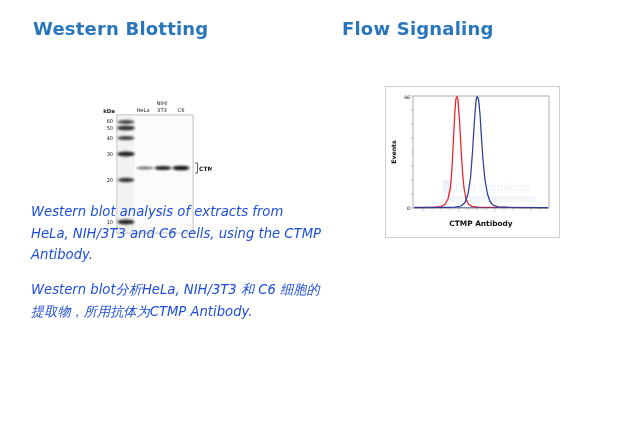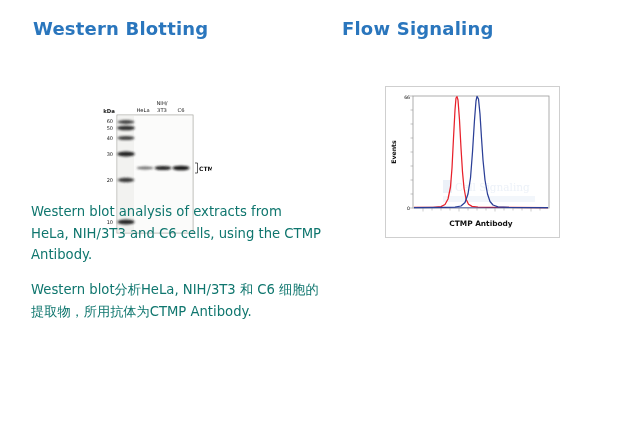--- a/index.html
+++ b/index.html
@@ -56,21 +56,22 @@
   .flow-wrap {
     position: absolute;
     left: 63px;
     top: 0px;
   }
 
   .caption-block {
     position: absolute;
     font-size: 13.2px;
     line-height: 21.5px;
-    color: #0f766e;
+    color: #1d4ed8;
+    font-style: italic;
   }
   .col-left .caption-block  { left: 31px; width: 290px; }
   .col-right .caption-block { left: 18px; width: 296px; }
 
   .caption-en { top: 201px; }
   .caption-zh { top: 279px; }
   .col-right .caption-en { top: 201px; }
   .col-right .caption-zh { top: 311px; }
 
   .caption-block p {

